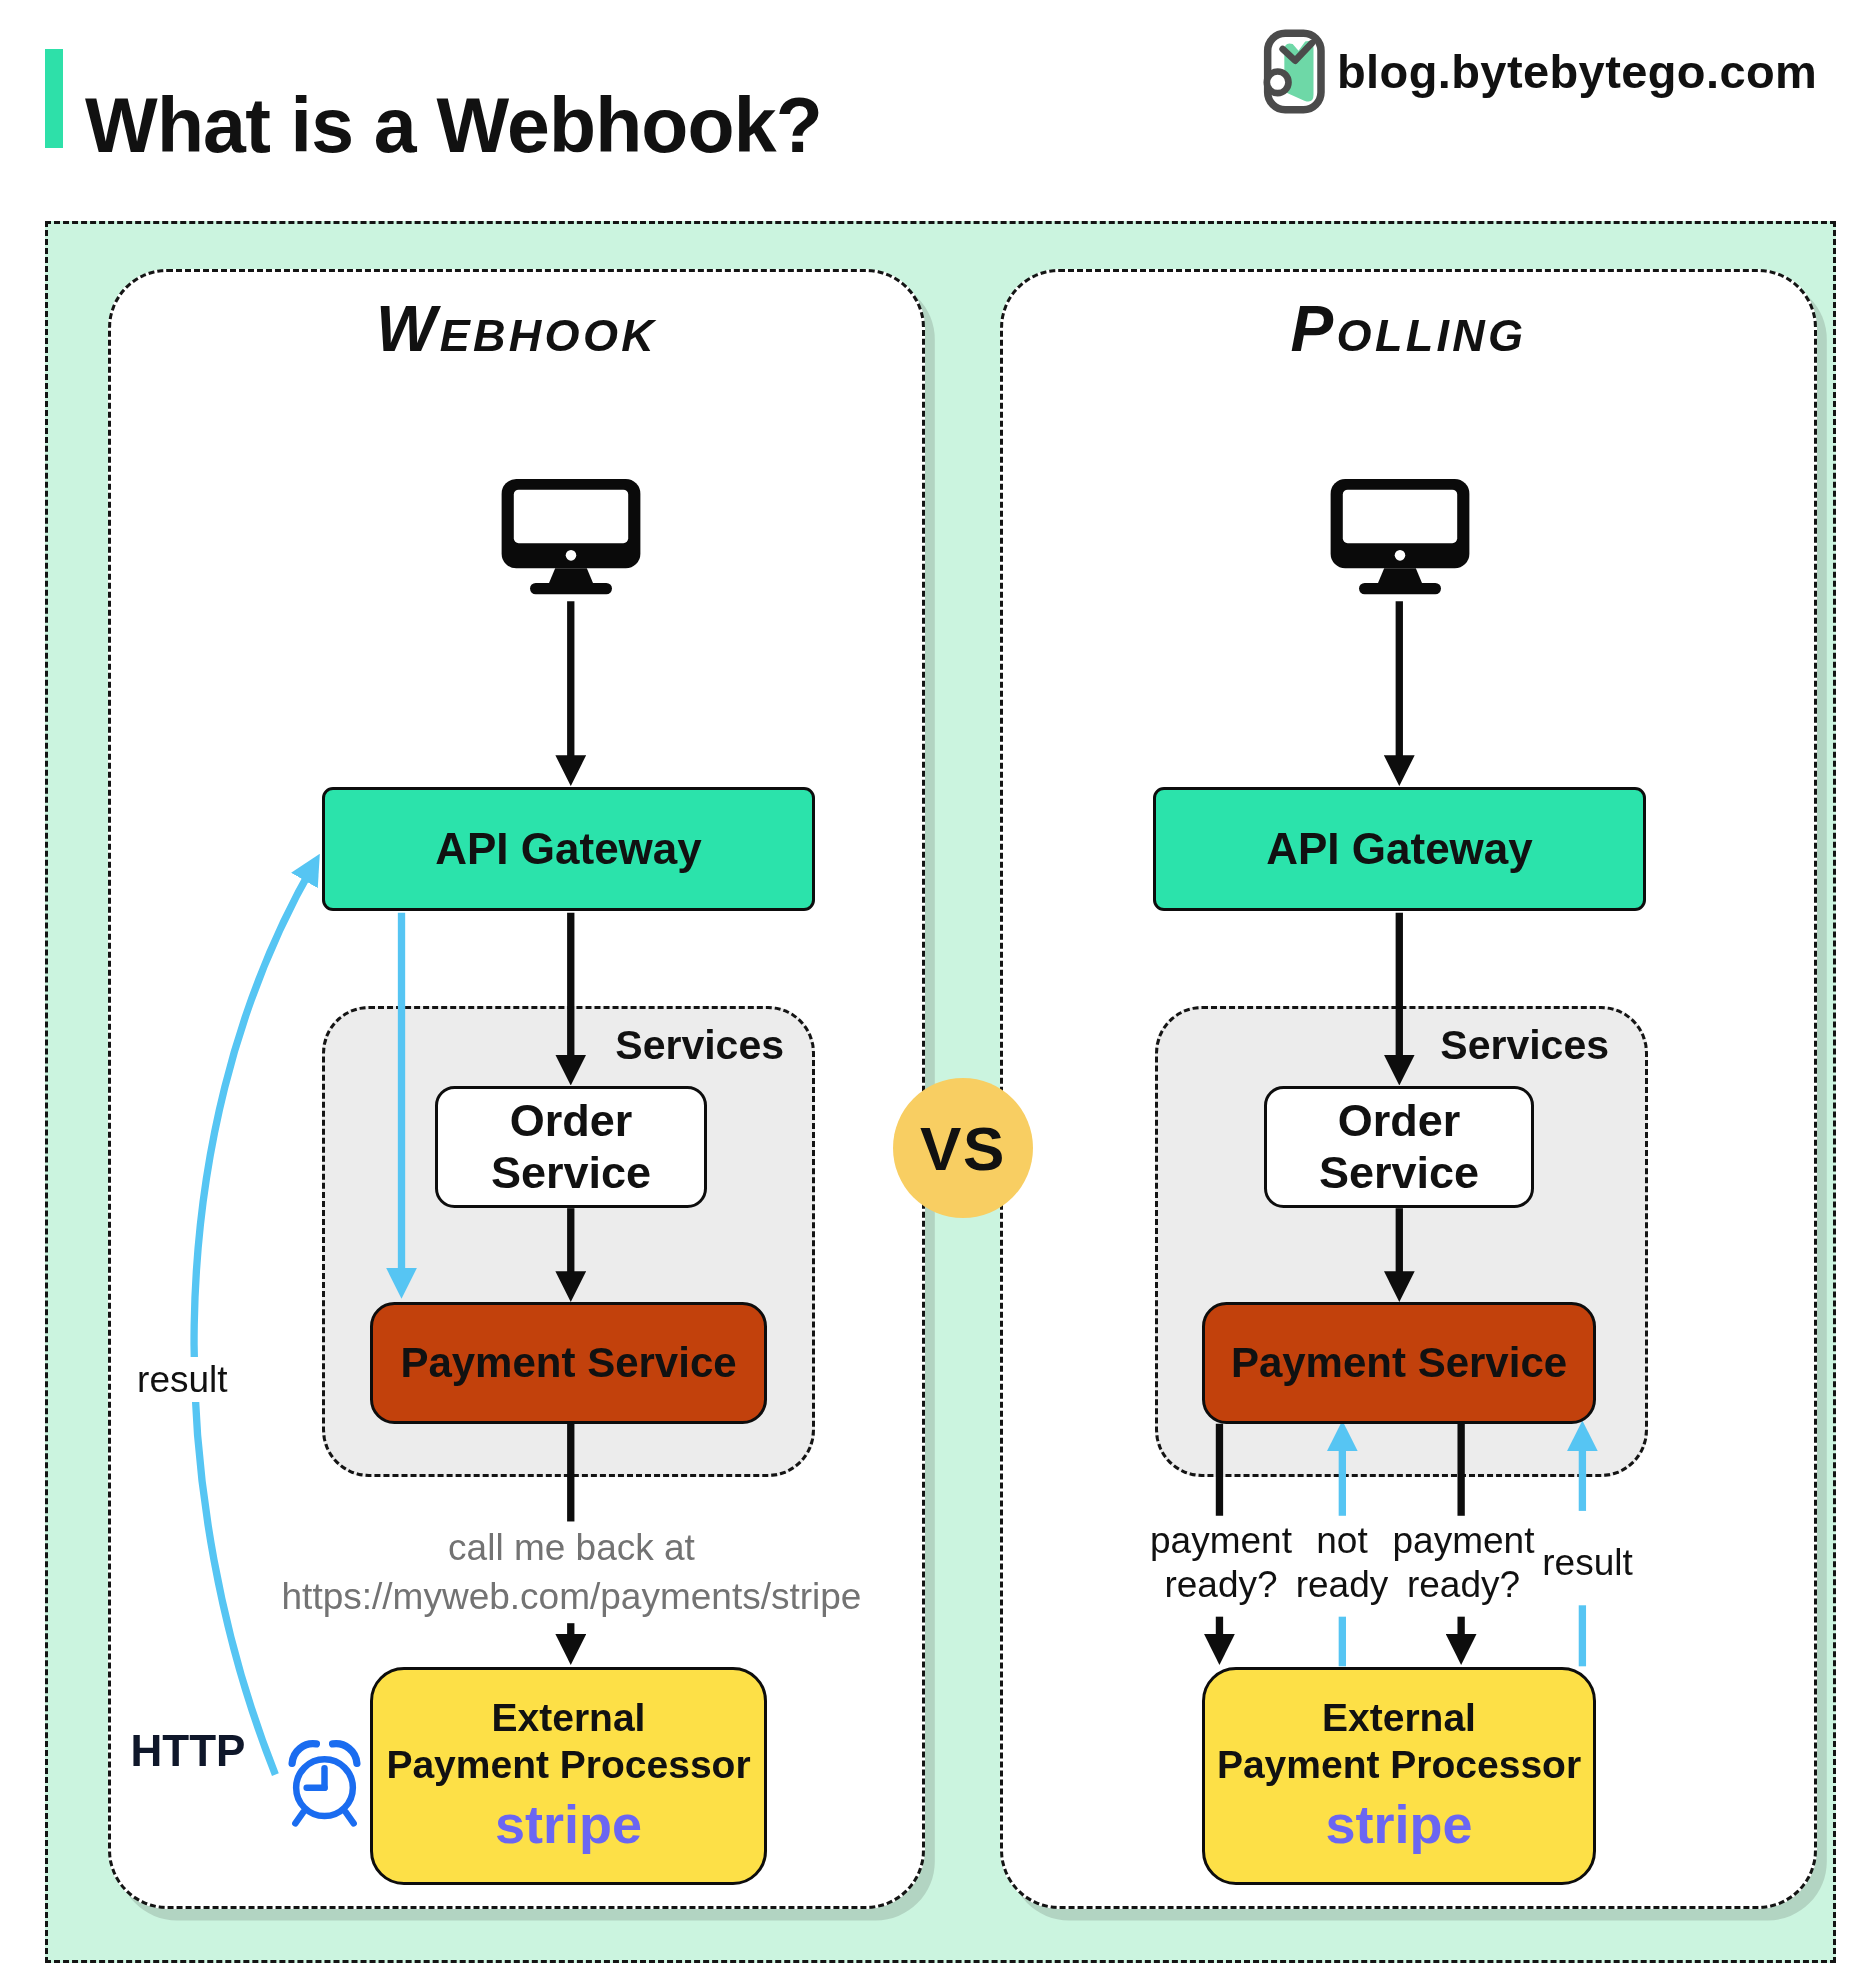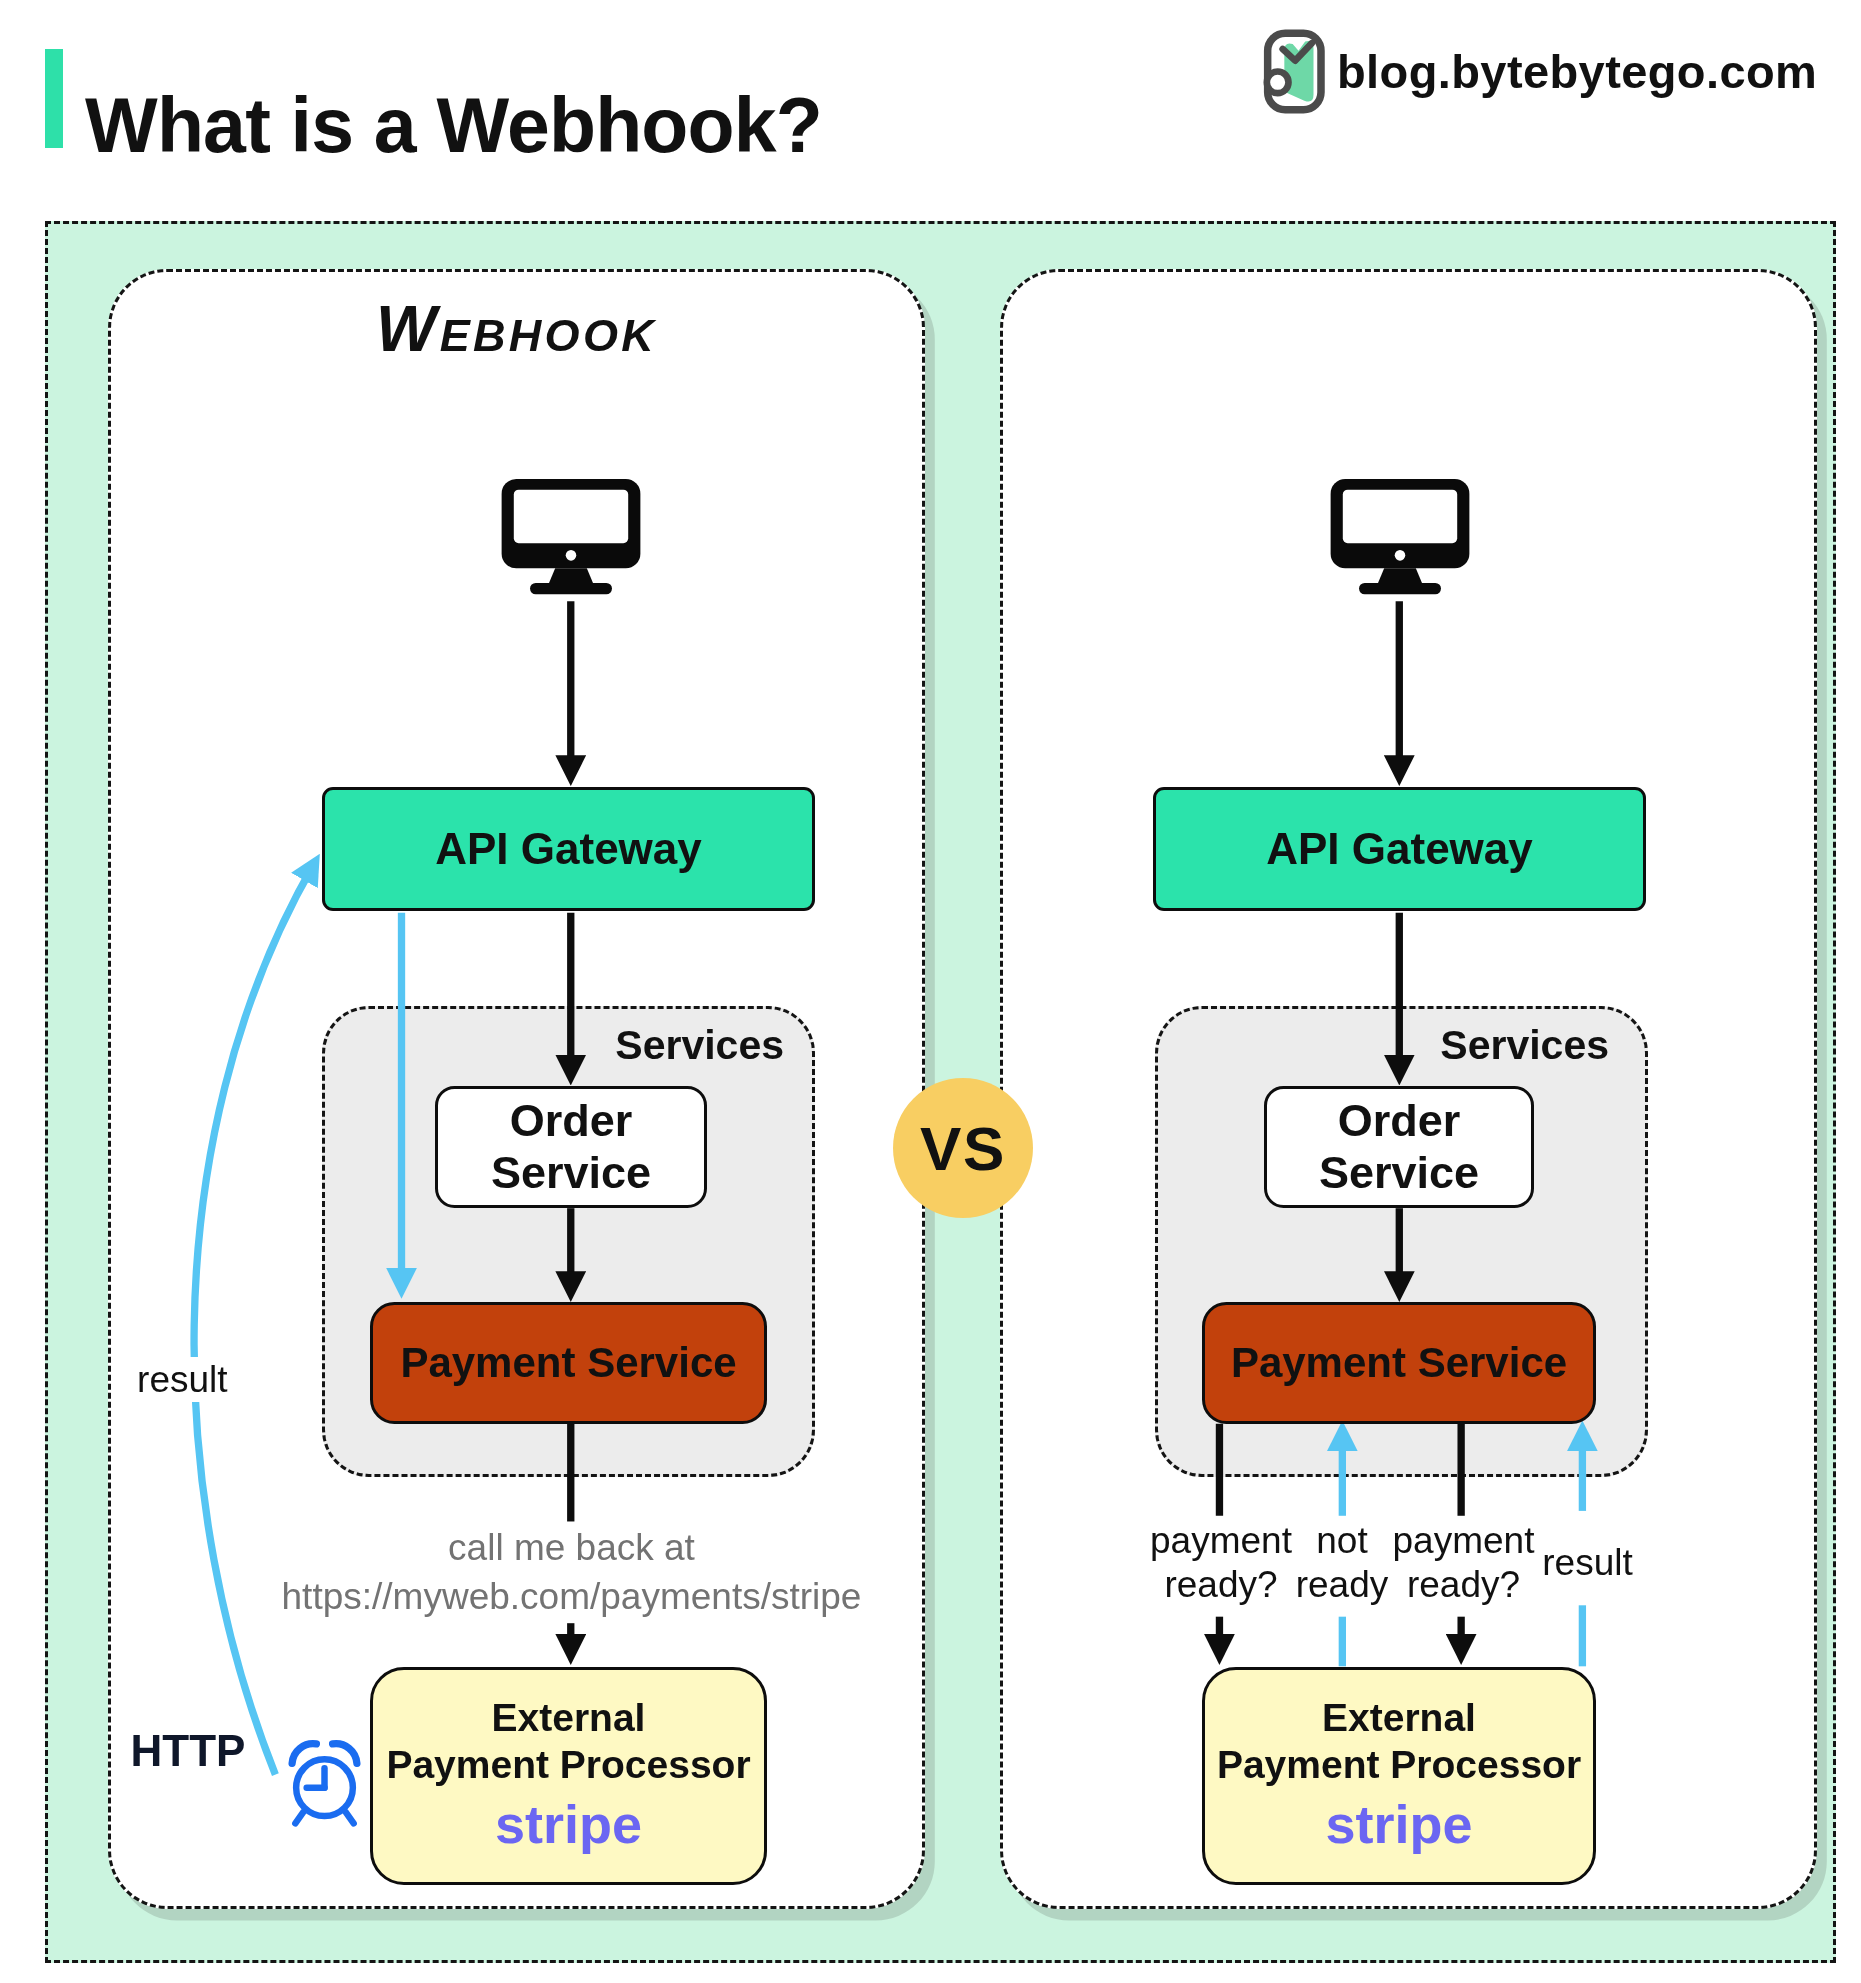--- a/index.html
+++ b/index.html
@@ -20,21 +20,21 @@
   .panel-title{position:absolute;left:0;top:19.5px;width:100%;text-align:center;font-size:64px;font-weight:900;font-style:italic;font-variant:small-caps;letter-spacing:3.3px;}
   .vs-badge{position:absolute;left:893px;top:1078px;width:140px;height:140px;border-radius:50%;background:#f8ce62;display:flex;align-items:center;justify-content:center;font-size:62px;font-weight:bold;letter-spacing:1.6px;z-index:6;}
   
   .monitor{position:absolute;width:142px;height:121px;}
   .node{position:absolute;box-sizing:border-box;border:3.3px solid #0d0d0d;display:flex;flex-direction:column;align-items:center;justify-content:center;text-align:center;font-weight:bold;z-index:3;}
   .gateway{height:124px;background:#2be3ab;font-size:44px;border-radius:11px;text-align:right;}
   .services-group{position:absolute;box-sizing:border-box;background:#ececec;border:3.3px dashed #141414;border-radius:47px;z-index:1;}
   .services-label{position:absolute;top:13px;font-size:41px;font-weight:bold;}
   .order{background:#ffffff;border-radius:19.5px;font-size:45px;line-height:1.15;}
   .payment{background:#c2410c;border-radius:24.4px;font-size:42px;}
-  .external{background:#fef9c3;border-radius:34px;font-size:39px;line-height:1.22;}
+  .external{background:#fde047;border-radius:34px;font-size:39px;line-height:1.22;}
   .external .brand-word{font-size:54px;font-weight:bold;color:#6b66f2;margin-top:3.3px;}
   
   .ann{position:absolute;font-size:37px;z-index:4;}
   .ann-center{text-align:center;line-height:1.2;}
   .result-l{left:18px;top:1085px;background:#ffffff;padding:1.6px 8.1px;}
   .http-l{left:19.5px;top:1454px;font-size:44px;font-weight:bold;color:#0f172a;}
   .callback{left:94px;top:1252px;width:733px;text-align:center;line-height:1.32;color:#737373;}
   .alarm{position:absolute;left:173px;top:1462px;width:81px;height:96px;z-index:4;}
   .arrows{position:absolute;left:0;top:0;width:817px;height:1638px;z-index:2;pointer-events:none;}
 </style>
@@ -123,20 +123,21 @@
     </svg>
 
     <div class="node external" style="left:259px;top:1395px;width:397px;height:218px;">
       <span>External</span>
       <span>Payment Processor</span>
       <span class="brand-word">stripe</span>
     </div>
   </section>
 
   <section class="panel panel-right">
+    <div class="panel-title">Polling</div>
 
     <svg class="monitor" style="left:326px;top:205px;" viewBox="0 0 175 148">
       <rect x="2" y="2" width="171" height="110" rx="18" fill="#0a0a0a"></rect>
       <rect x="17" y="15" width="141" height="66" rx="6" fill="#ffffff"></rect>
       <circle cx="87.5" cy="96" r="6.5" fill="#ffffff"></circle>
       <polygon points="68,112 107,112 115,131 60,131" fill="#0a0a0a"></polygon>
       <rect x="37" y="130" width="101" height="14" rx="7" fill="#0a0a0a"></rect>
     </svg>
 
     <svg class="arrows" viewBox="0 0 1004 2012">

